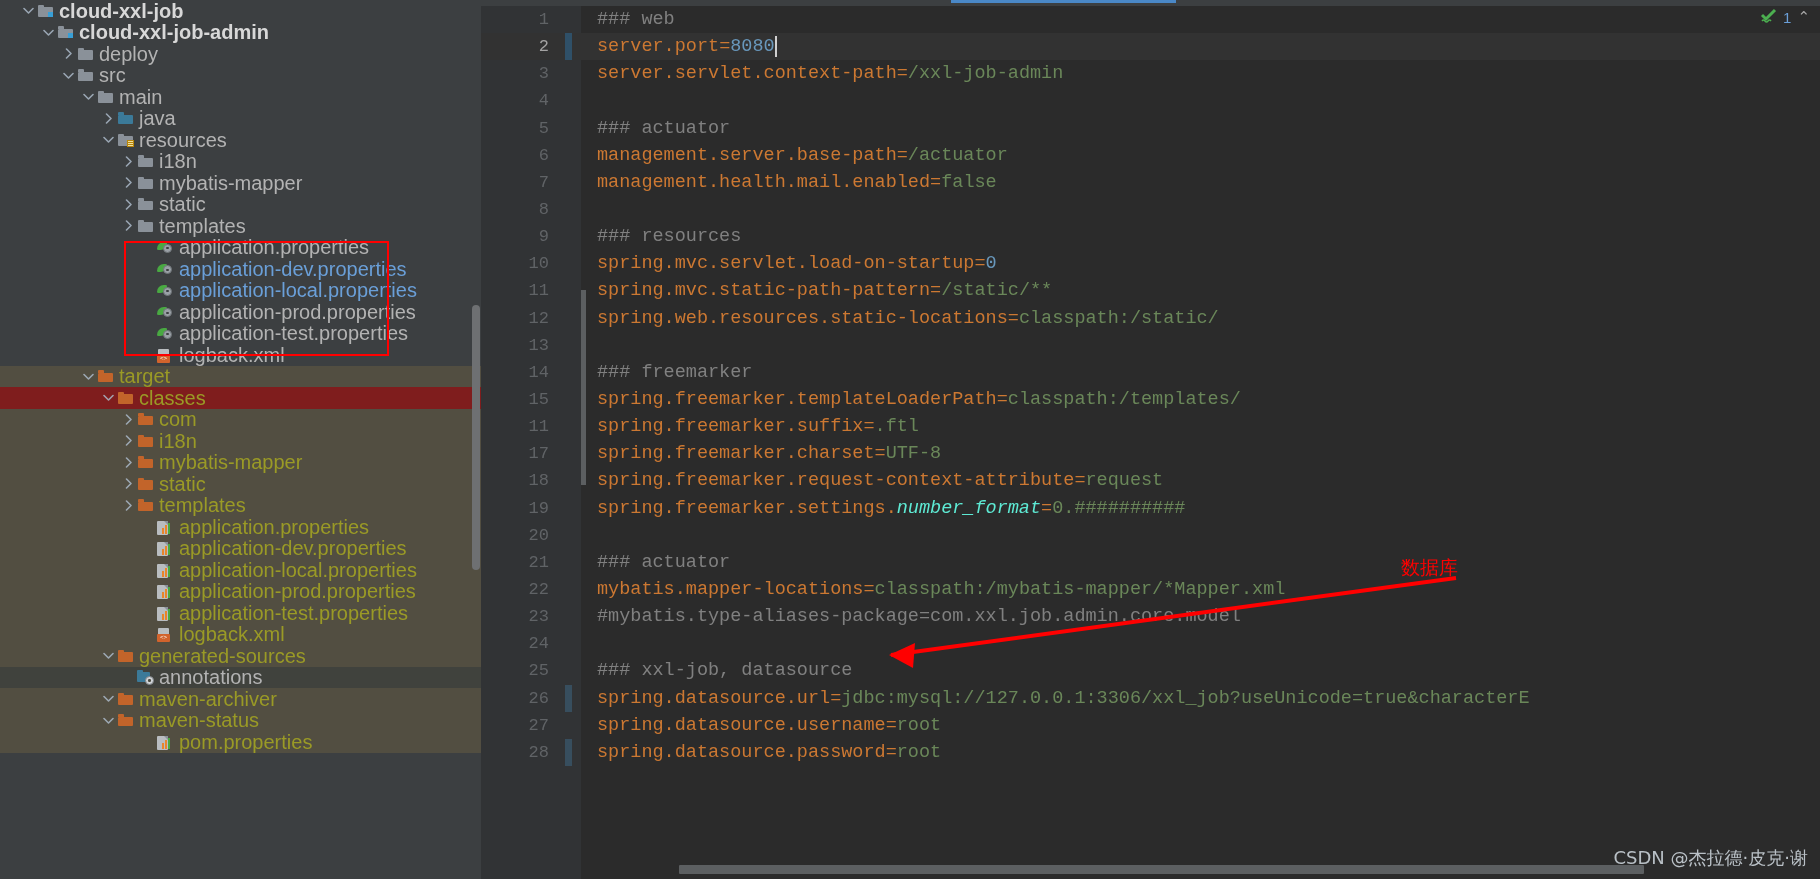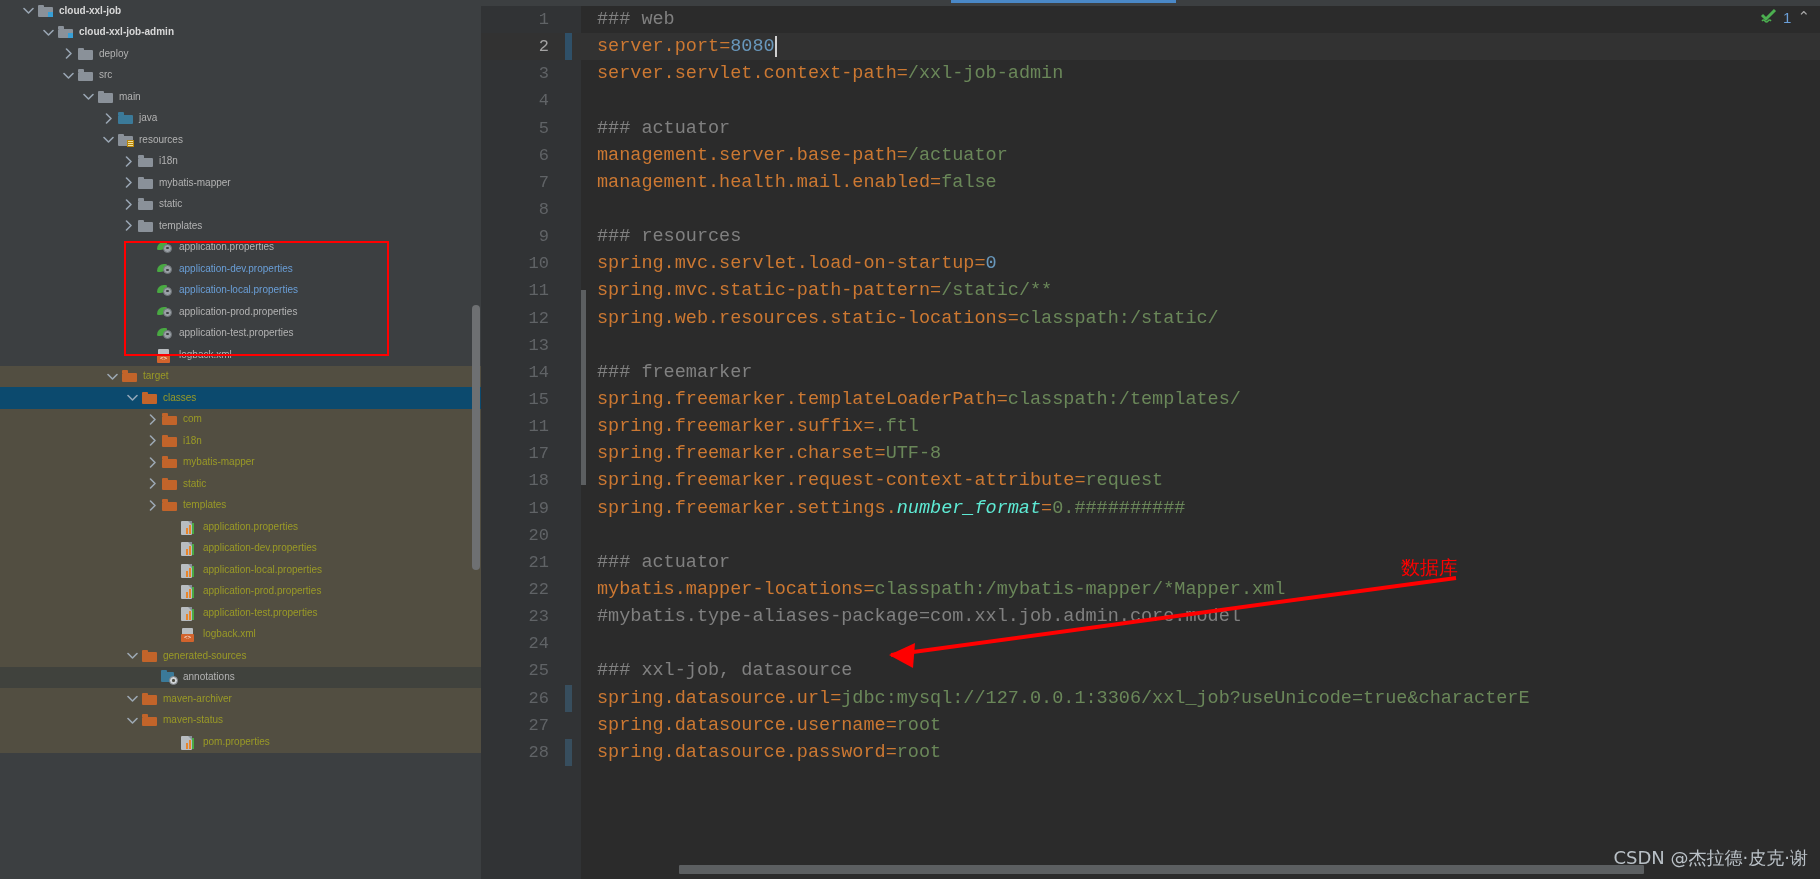--- a/index.html
+++ b/index.html
@@ -36,25 +36,25 @@
   }
   .tree-row .arrow.none { visibility: hidden; }
   .tree-row .arrow svg { display: block; }
   .tree-row .ic {
     width: 17px; height: 16px;
     flex: none;
     margin-right: 5px;
     margin-left: 2px;
     position: relative;
   }
-  .tree-row .lbl { line-height: 1; font-size: 10px; }
-
-  
-  .tree-row.excluded { background: #524e41; padding-left: 24px; }
-  .tree-row.sel-dark  { background: #0c4a6e; text-align: right; }
+  .tree-row .lbl { line-height: 1; font-size: 20px; }
+
+  
+  .tree-row.excluded { background: #524e41; }
+  .tree-row.sel-dark  { background: #7f1d1d; text-align: right; }
   .tree-row.sel-grey  { background: #3f4345; }
   .tree-row.sel-grey.excluded { background: #40423d; }
 
   .bold { font-weight: bold; color: #d8d8d8; }
   .c-grey   { color: #b3b3b3; }
   .c-blue   { color: #6a9fd8; }
   .c-olive  { color: #9a9a26; }
 
   
   .folder { position:absolute; left:1px; top:2px; width:15px; height:12px; }

